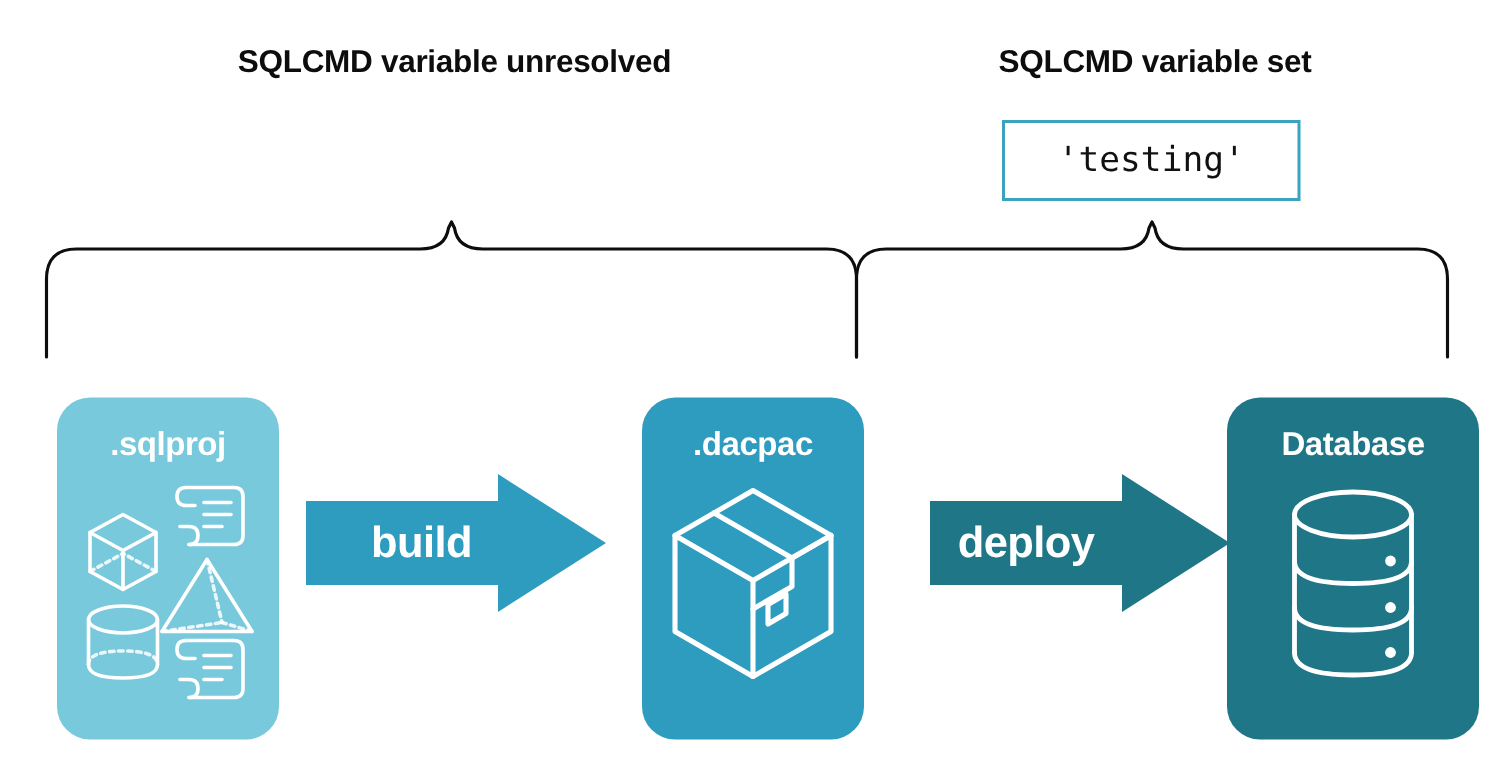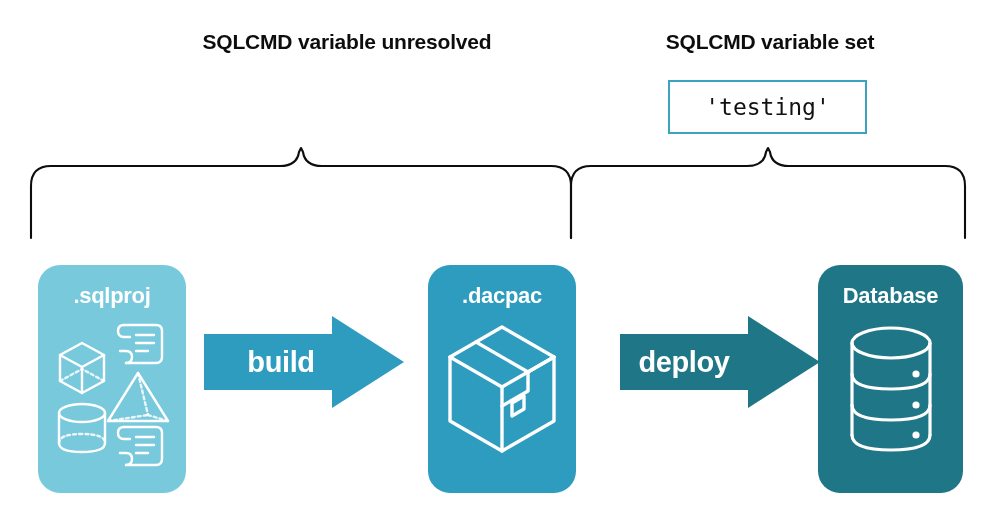--- a/index.html
+++ b/index.html
@@ -27,21 +27,21 @@
   .heading {
     position: absolute;
     font-family: "Liberation Sans", sans-serif;
     font-weight: bold;
     font-size: 21px;
     color: #0d0d0d;
     letter-spacing: -0.2px;
     text-align: center;
     white-space: nowrap;
   }
-  #heading-left  { left: 0px;   top: 30px; width: 606px; margin-left: 44px; }
+  #heading-left  { left: 0px;   top: 30px; width: 606px; }
   #heading-right { left: 575px; top: 30px; width: 390px; }
 
   
   .code-box {
     position: absolute;
     border: 2px solid #3ba2bf;
     background: #ffffff;
     box-sizing: border-box;
     display: flex;
     align-items: center;
@@ -92,21 +92,21 @@
     left: 0;
     top: 52px;
     width: 100%;
     display: flex;
     align-items: center;
     justify-content: center;
   }
 
   #card-sqlproj  { left: 38px;  width: 148px; background: #79c9dd; }
   #card-dacpac   { left: 428px; width: 148px; background: #2d9cbf; }
-  #card-database { left: 818px; width: 145px; background: #1f7687; }
+  #card-database { left: 818px; width: 168px; background: #1f7687; }
 
   
   .arrow {
     position: absolute;
     top: 316px;
   }
   .arrow-text {
     position: absolute;
     top: 0;
     left: 0;

